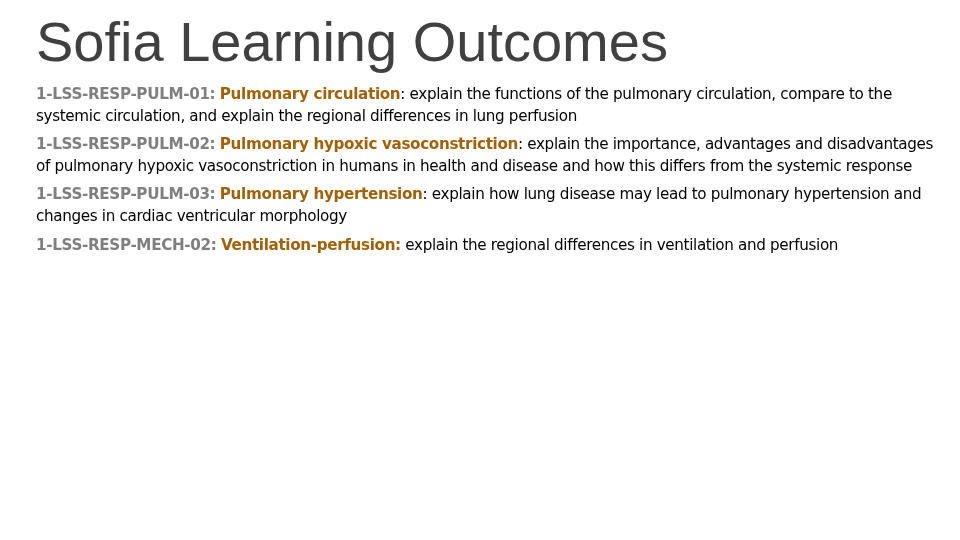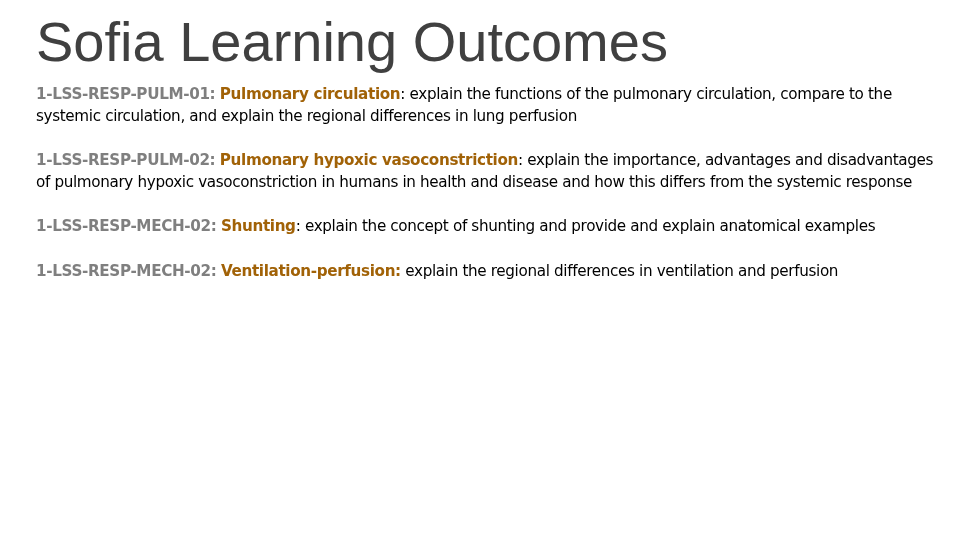--- a/index.html
+++ b/index.html
@@ -33,21 +33,21 @@
       font-family: "DejaVu Sans", sans-serif;
       font-size: 15.2px;
       line-height: 21.6px;
       color: #000000;
       letter-spacing: -0.35px;
     }
     .outcome {
       margin: 0;
     }
     .outcome + .outcome {
-      margin-top: 23px;
+      margin-top: 7px;
     }
     .code {
       color: #7f7f7f;
       font-weight: bold;
     }
     .topic {
       font-weight: bold;
       color: #a16207;
     }
   </style>
@@ -61,25 +61,25 @@
   <p class="outcome">
     <span class="code">1-LSS-RESP-PULM-01:</span>
     <span class="topic">Pulmonary circulation</span><span>:</span><span> explain the functions of the pulmonary circulation, compare to the systemic circulation, and explain the regional differences in lung perfusion</span>
   </p>
 
   <p class="outcome">
     <span class="code">1-LSS-RESP-PULM-02:</span>
     <span class="topic">Pulmonary hypoxic vasoconstriction</span><span>:</span><span> explain the importance, advantages and disadvantages of pulmonary hypoxic vasoconstriction in humans in health and disease and how this differs from the systemic response</span>
   </p>
 
+  <p class="outcome">
+    <span class="code">1-LSS-RESP-PULM-03:</span>
+    <span class="topic">Pulmonary hypertension</span><span>:</span><span> explain how lung disease may lead to pulmonary hypertension and changes in cardiac ventricular morphology</span>
+  </p>
 
 
-  <p class="outcome">
-    <span class="code">1-LSS-RESP-MECH-02:</span>
-    <span class="topic">Shunting</span><span>:</span><span> explain the concept of shunting and provide and explain anatomical examples</span>
-  </p>
 
   <p class="outcome">
     <span class="code">1-LSS-RESP-MECH-02:</span>
     <span class="topic">Ventilation-perfusion:</span><span></span><span> explain the regional differences in ventilation and perfusion</span>
   </p>
 
 </div>
 
 </body></html>

